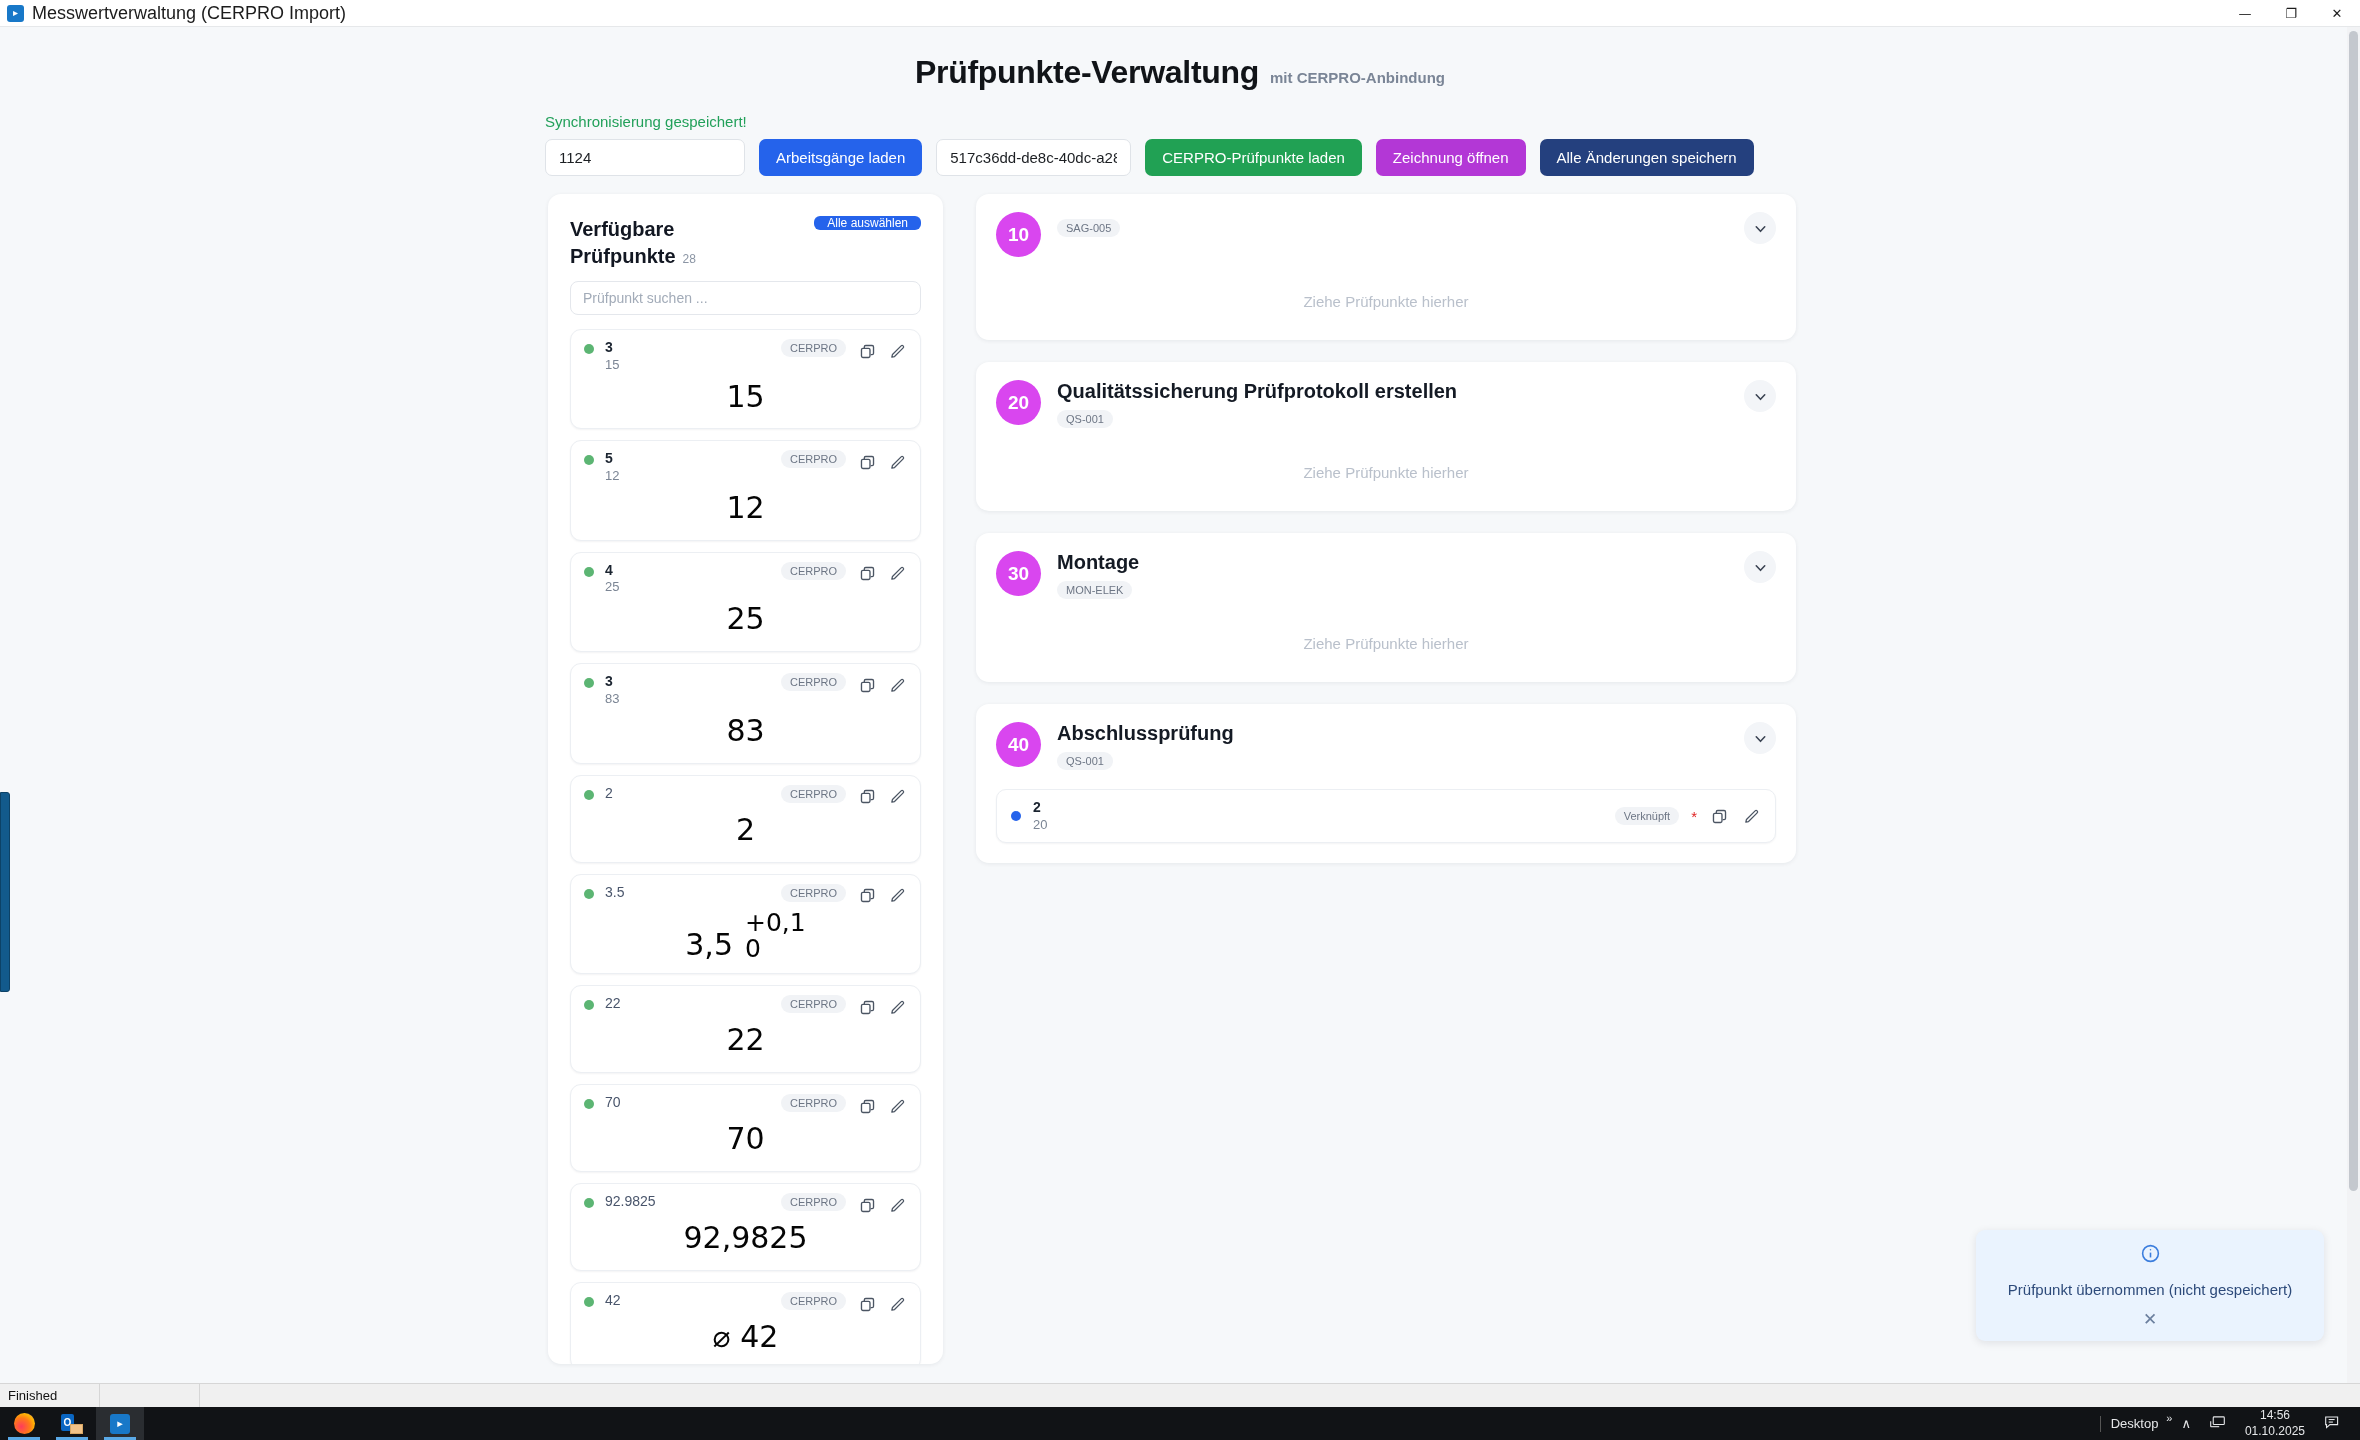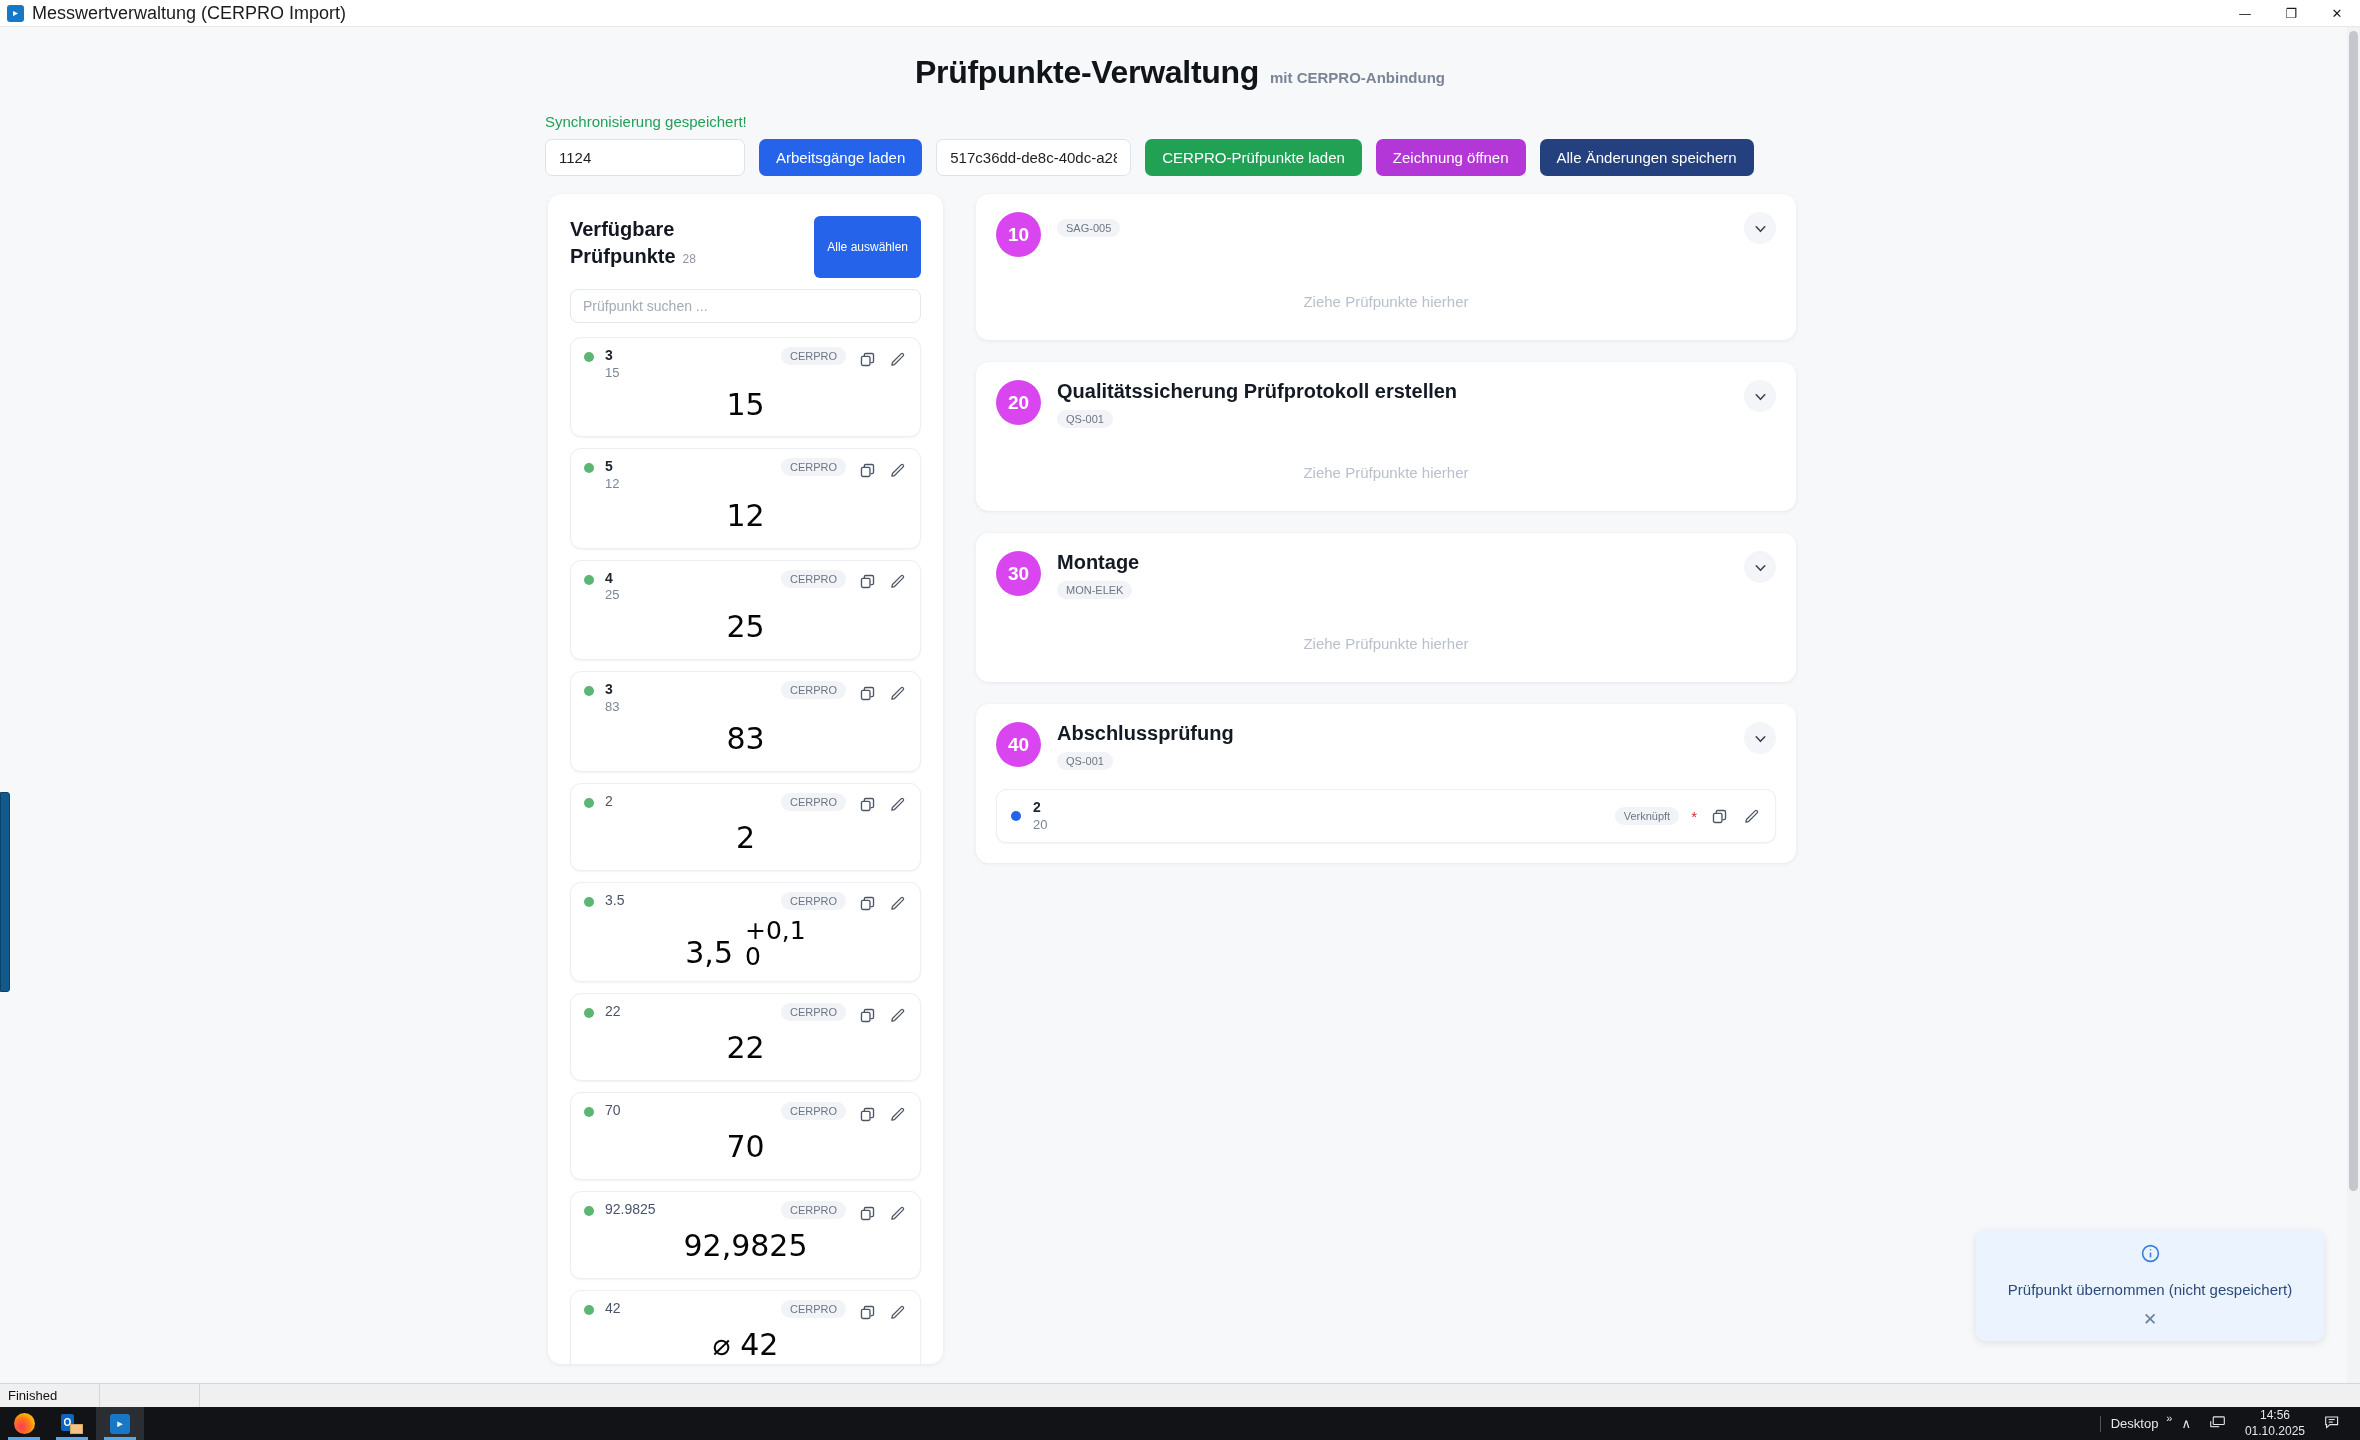--- a/index.html
+++ b/index.html
@@ -71,21 +71,21 @@
     width: 395px; background: #ffffff; border-radius: 13px;
     box-shadow: 0 1px 4px rgba(16,24,40,0.07);
     padding: 22px 22px 10px 22px;
     height: 1170px; overflow: hidden; position: relative;
   }
   #left-head { display: flex; justify-content: space-between; align-items: flex-start; }
   #left-title { font-size: 20px; font-weight: bold; color: #121722; line-height: 1.35; max-width: 175px; }
   #left-count { font-size: 12px; color: #8b95a4; font-weight: normal; margin-left: 7px; }
   #btn-select-all {
     background: #2563eb; color: #fff; border: none; border-radius: 6px;
-    font-size: 12px; padding: 24px 13px; cursor: pointer;
+    font-size: 12px; padding: 0 13px; cursor: pointer;
     font-family: "Liberation Sans", sans-serif;
   }
   #search-input {
     margin-top: 11px; width: 100%; height: 34px;
     border: 1px solid #e4e7ec; border-radius: 8px; background: #fff;
     font-size: 14px; color: #333; padding: 0 12px;
     font-family: "Liberation Sans", sans-serif;
   }
   #search-input::placeholder { color: #a2abb8; }
 

